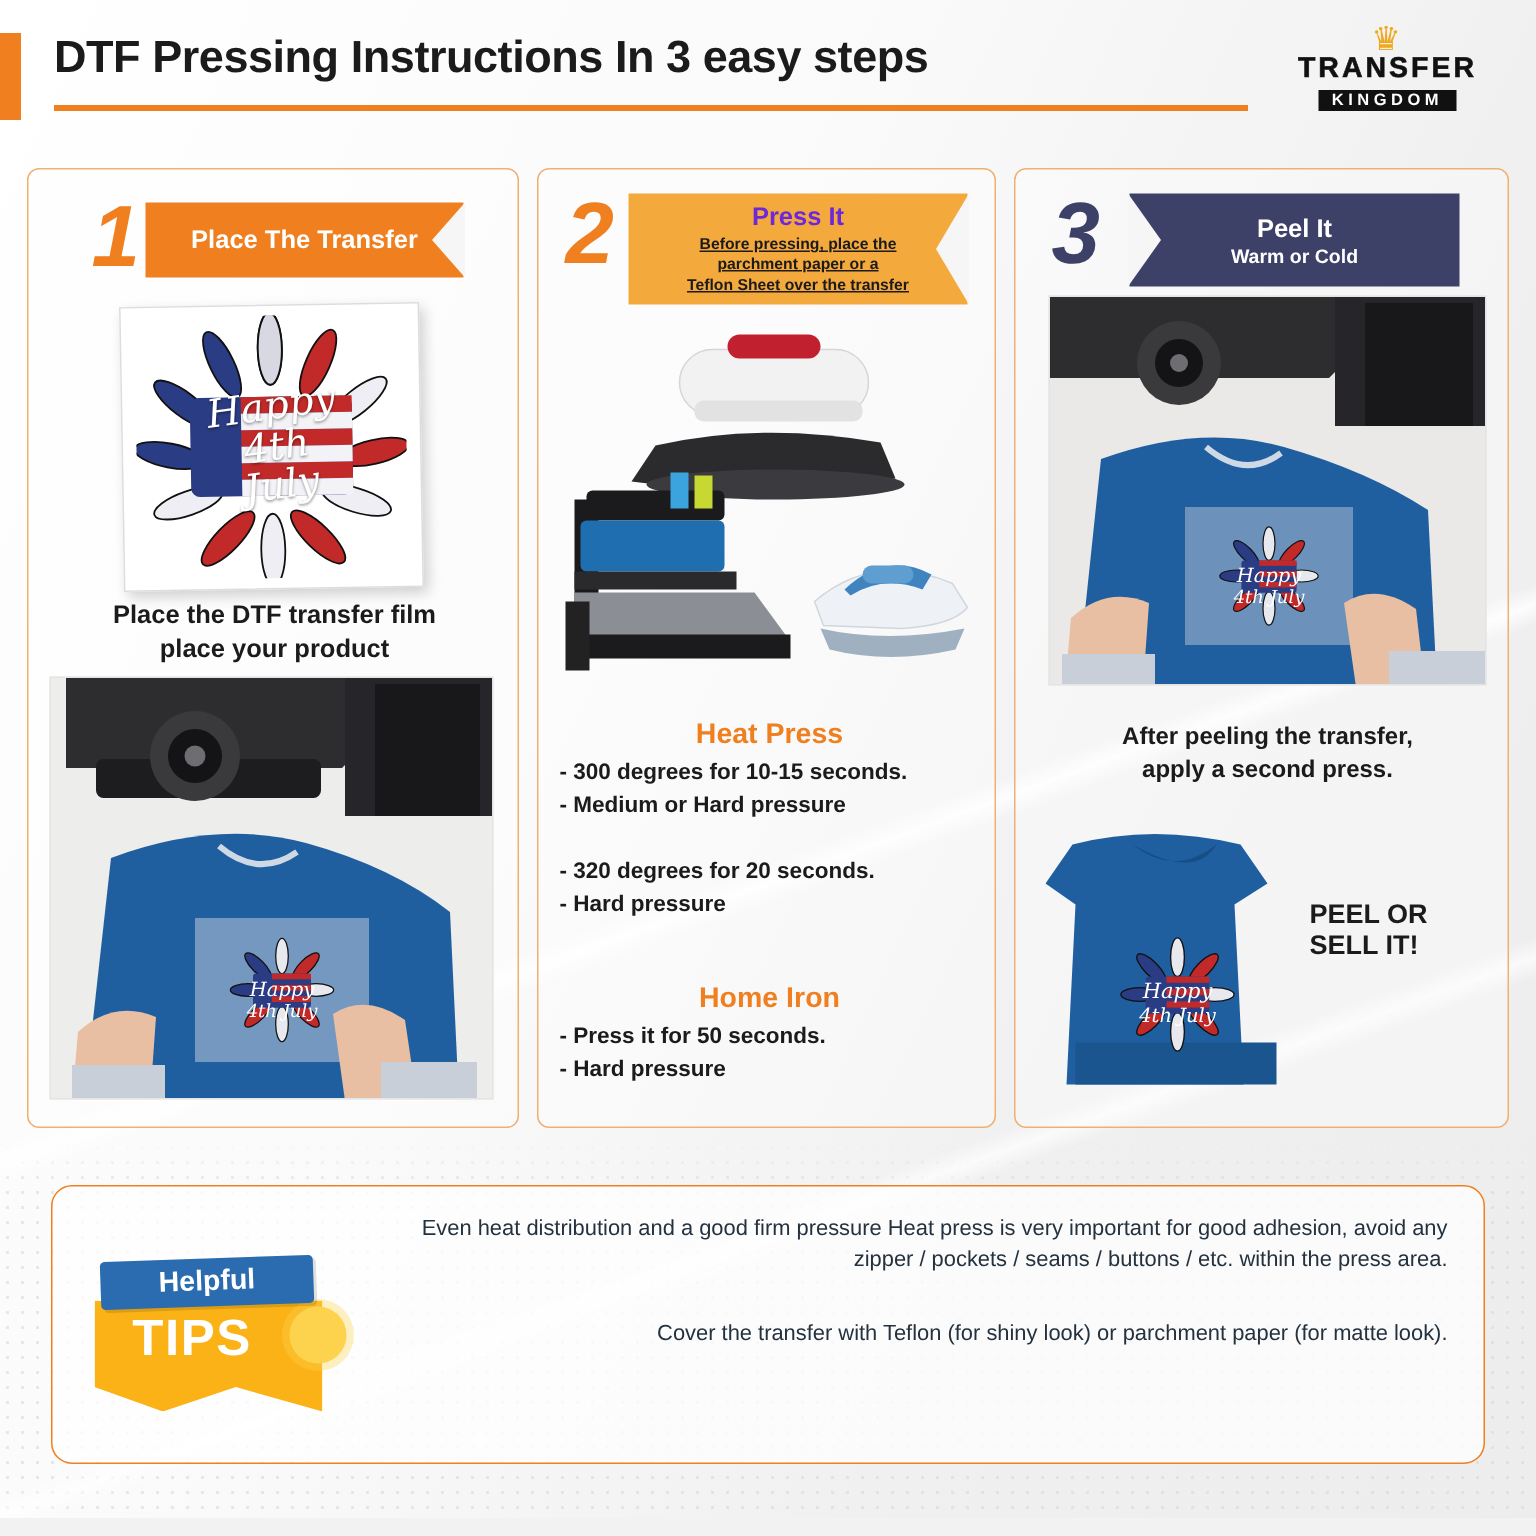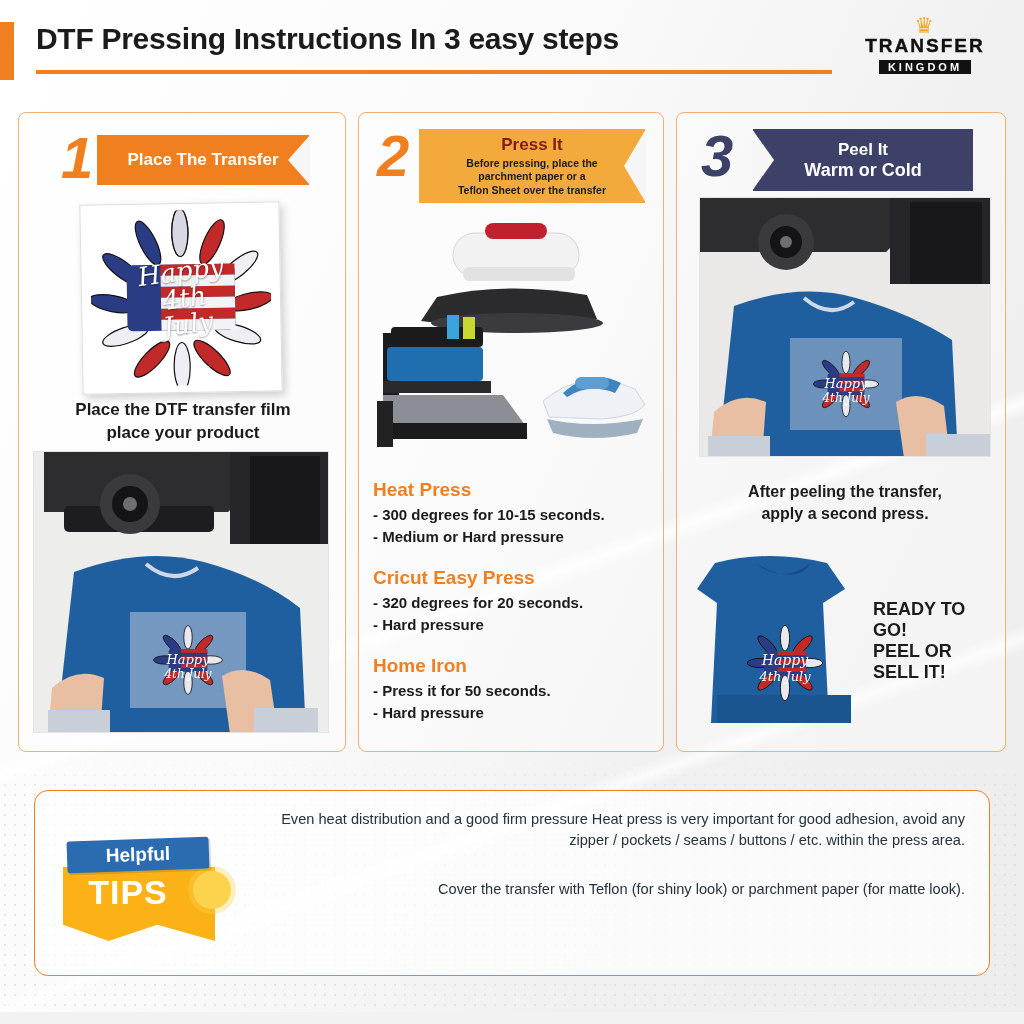--- a/index.html
+++ b/index.html
@@ -119,21 +119,21 @@
     color: #fff; font-family: "DejaVu Serif", serif; font-style: italic;
     text-align: center; line-height: 1.02;
     text-shadow: 0 1px 2px rgba(0,0,0,.45);
     white-space: pre-line;
   }
 
   
   svg { display: block; }
 
   
-  .blockhead { font-weight: bold; color: #ef7f1f; }
+  .blockhead { font-weight: bold; color: #ef7f1f; text-align: center; }
   .blockline { font-weight: bold; color: #1b1b1b; }
 
   
   .tips {
     position: absolute; left: 34px; top: 790px; width: 956px; height: 186px;
     border: 1.5px solid #ef7f1f; border-radius: 14px;
     background: rgba(255,255,255,.75);
   }
   .tips-badge { position: absolute; left: 22px; top: 20px; width: 180px; height: 150px; }
   .tips-badge .hl {
@@ -265,22 +265,22 @@
         <path d="M14 258 h62 v24 h-62z" fill="#c8cfd8"></path>
         <path d="M236 228 q-26 -18 -48 -4 l8 58 h48z" fill="#e9bfa3"></path>
         <path d="M220 256 h64 v26 h-64z" fill="#c8cfd8"></path>
       </svg>
     </div>
   </div>
 
   <div class="col" id="col2">
     <div class="stepnum" style="left:18px; top:14px;">2</div>
     <div class="banner gold" style="left:60px; top:16px; width:226px; height:74px;">
-      <span style="font-size:17px; color:#7f1d1d;">Press It</span>
-      <span style="font-size:10.5px; line-height:1.25; color:#1b1b1b; white-space:pre-line; margin-top:2px;">Before pressing, place the
+      <span style="font-size:17px; color:#6d28d9;">Press It</span>
+      <span style="font-size:10.5px; line-height:1.25; color:#1b1b1b; white-space:pre-line; margin-top:2px;text-decoration:underline;">Before pressing, place the
 parchment paper or a
 Teflon Sheet over the transfer</span>
       <div class="ribbon-notch"></div>
     </div>
 
     <div style="position:absolute; left:8px; top:92px; width:290px; height:260px;">
       <svg width="290" height="260" viewBox="0 0 290 260">
 
         <g>
           <rect x="86" y="28" width="126" height="44" rx="22" fill="#f2f2f2" stroke="#d6d6d6"></rect>
@@ -311,37 +311,36 @@
       </svg>
     </div>
 
     <div style="position:absolute; left:14px; top:366px; width:280px;">
       <div class="blockhead" style="font-size:19px;">Heat Press</div>
       <div class="blockline" style="font-size:15px; margin-top:5px;">- 300 degrees for 10-15 seconds.</div>
       <div class="blockline" style="font-size:15px; margin-top:5px;">- Medium or Hard pressure</div>
     </div>
 
     <div style="position:absolute; left:14px; top:454px; width:280px;">
-      <div class="blockhead" style="font-size:19px;">Cricut Easy Press</div>
       <div class="blockline" style="font-size:15px; margin-top:5px;">- 320 degrees for 20 seconds.</div>
       <div class="blockline" style="font-size:15px; margin-top:5px;">- Hard pressure</div>
     </div>
 
     <div style="position:absolute; left:14px; top:542px; width:280px;">
       <div class="blockhead" style="font-size:19px;">Home Iron</div>
       <div class="blockline" style="font-size:15px; margin-top:5px;">- Press it for 50 seconds.</div>
       <div class="blockline" style="font-size:15px; margin-top:5px;">- Hard pressure</div>
     </div>
   </div>
 
   <div class="col" id="col3">
     <div class="stepnum" style="left:24px; top:14px; color:#3d4168;">3</div>
     <div class="banner navy" style="left:76px; top:16px; width:220px; height:62px;">
       <span style="font-size:17px;">Peel It</span>
-      <span style="font-size:18px;">Warm or Cold</span>
+      <span style="font-size:13px;">Warm or Cold</span>
       <div class="ribbon-notch left"></div>
     </div>
 
     <div class="photo" style="left:22px; top:84px; width:292px; height:260px; background:#eceae8;">
       <svg width="292" height="260" viewBox="0 0 292 260">
         <rect width="292" height="260" fill="#ebe9e7"></rect>
 
         <path d="M0 0 h210 v30 l-24 24 h-186z" fill="#2d2d2f"></path>
         <circle cx="86" cy="44" r="28" fill="#3a3a3d"></circle>
         <circle cx="86" cy="44" r="16" fill="#141416"></circle>
@@ -397,21 +396,20 @@
           <rect x="-16" y="-26" width="62" height="9" fill="#c22a2a"></rect>
           <rect x="-16" y="-8" width="62" height="9" fill="#c22a2a"></rect>
           <rect x="-16" y="10" width="62" height="9" fill="#c22a2a"></rect>
         </g>
         <text x="88" y="120" font-family="DejaVu Serif, serif" font-style="italic" font-size="14" fill="#fff" text-anchor="middle">Happy</text>
         <text x="88" y="136" font-family="DejaVu Serif, serif" font-style="italic" font-size="13" fill="#fff" text-anchor="middle">4th July</text>
       </svg>
     </div>
 
     <div style="position:absolute; left:196px; top:486px; width:130px;">
-      <div style="font-size:18px; font-weight:bold; color:#1b1b1b;">READY TO GO!</div>
       <div style="font-size:18px; font-weight:bold; color:#1b1b1b;">PEEL OR</div>
       <div style="font-size:18px; font-weight:bold; color:#1b1b1b;">SELL IT!</div>
     </div>
   </div>
 
   <div class="tips">
     <div class="tips-badge">
       <div class="flag"></div>
       <div class="tipstext">TIPS</div>
       <div class="sun"></div>

